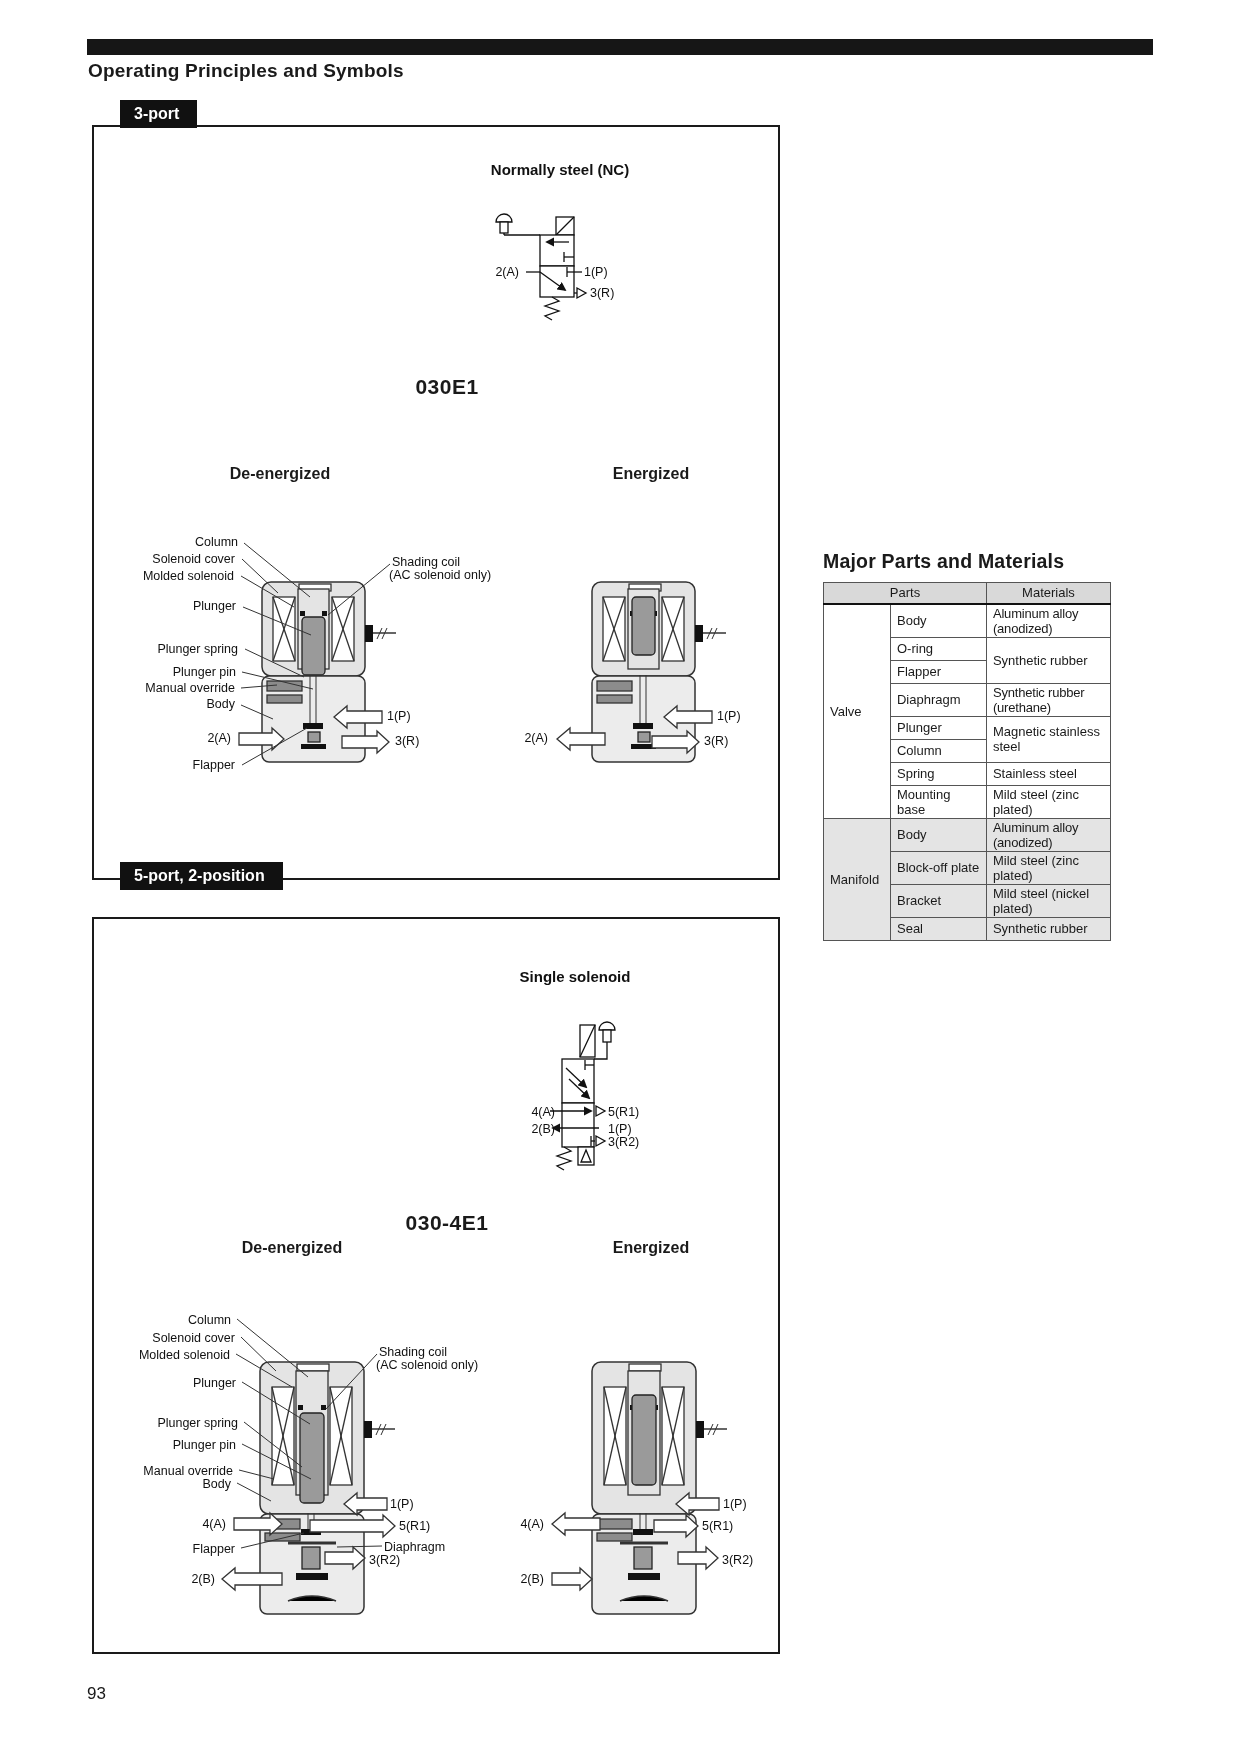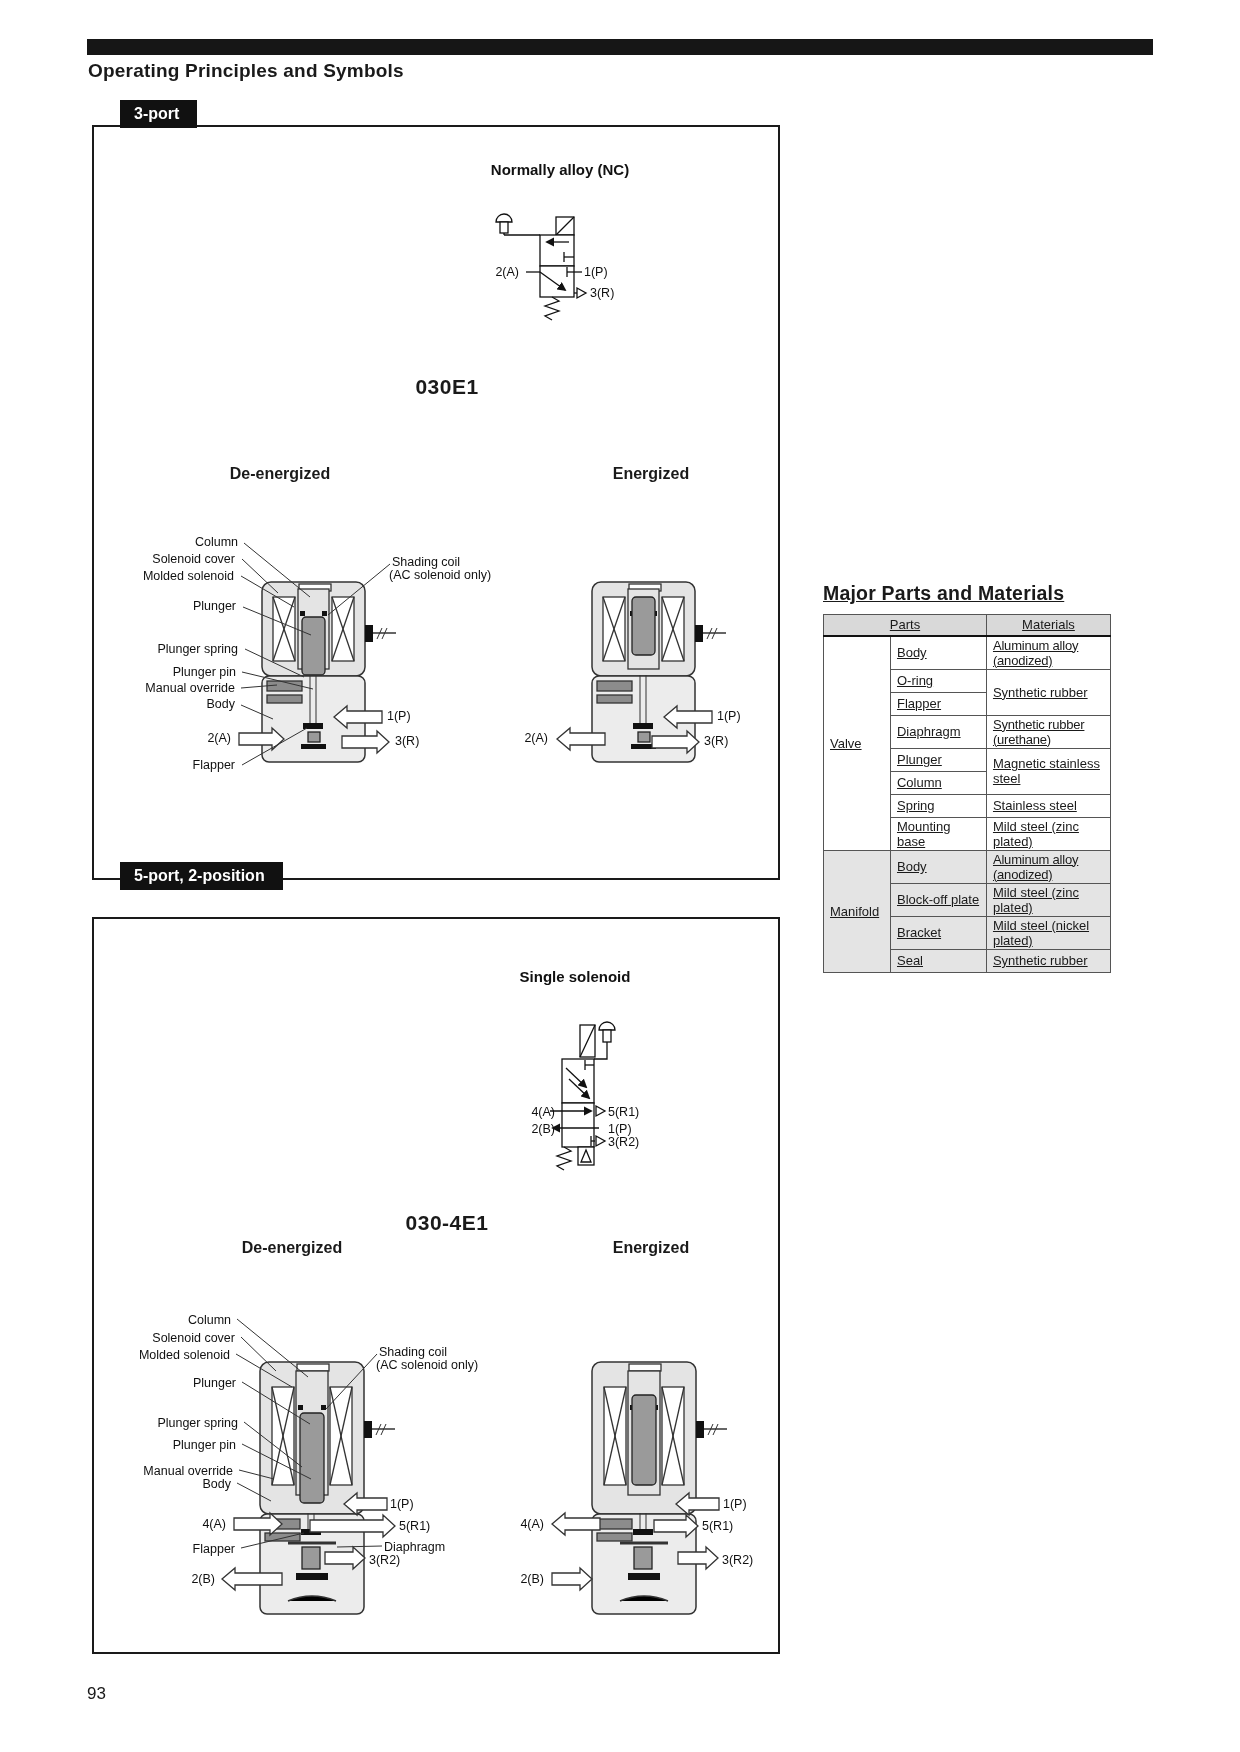--- a/index.html
+++ b/index.html
@@ -16,21 +16,21 @@
   .lbl { position:absolute; font-size:12.5px; line-height:1.12; white-space:nowrap; color:#111;text-align:right; }
   .ctr { text-align:center; }
   .rt  { text-align:right; }
   .b   { font-weight:bold; }
   .state { position:absolute; width:200px; text-align:center; font-size:16px; font-weight:bold; }
   .model { position:absolute; width:200px; text-align:center; font-size:21px; font-weight:bold; letter-spacing:.5px; }
   .symttl { position:absolute; text-align:center; font-size:15px; font-weight:bold; }
   .gfx { position:absolute; left:0; top:0; }
 
   
-  .mat-wrap { left:823px; top:582px; width:336px;text-decoration:underline; }
+  .mat-wrap { left:823px; top:550px; width:336px; }
   .mat-title { font-size:19.5px; font-weight:bold; margin-bottom:9px; letter-spacing:.2px; }
   table.mat { border-collapse:collapse; width:288px; border:1.5px solid #333; }
   table.mat th, table.mat td { border:1px solid #555; font-size:13px; padding:1px 6px; height:23px; vertical-align:middle; }
   table.mat thead th { background:#d9d9d9; font-weight:normal; text-align:center; border-bottom:2px solid #111; height:21px; }
   td.grp { text-align:left; padding-left:8px; background:#fff; }
   tr.mani td { background:#e4e4e4; }
   td.sm { font-size:10.5px; letter-spacing:-.2px; }
   .remark { margin-top:6px; width:334px; font-size:12.5px; line-height:1.28; text-align:justify; padding-left:54px; text-indent:-54px; }
   .pageno { left:87px; top:1684px; font-size:17px; }
 </style>
@@ -138,21 +138,21 @@
       <line x1="149" y1="480" x2="217" y2="508"></line>
       <line x1="151" y1="522" x2="210" y2="550"></line>
       <line x1="148" y1="545" x2="219" y2="562"></line>
       <line x1="147" y1="561" x2="183" y2="558"></line>
       <line x1="147" y1="578" x2="179" y2="592"></line>
       <line x1="148" y1="638" x2="213" y2="601"></line>
       <line x1="296" y1="437" x2="234" y2="488"></line>
     </g>
   </svg>
 
-  <div class="lbl ctr b symttl" style="left:346px; top:35px; width:240px;">Normally alloy (NC)</div>
+  <div class="lbl ctr b symttl" style="left:346px; top:35px; width:240px;">Normally steel (NC)</div>
 
   <div class="lbl rt" style="right:259px; top:138px;">2(A)</div>
   <div class="lbl" style="left:490px; top:138px;">1(P)</div>
   <div class="lbl" style="left:496px; top:159px;">3(R)</div>
 
   <div class="model" style="left:253px; top:248px;">030E1</div>
   <div class="state" style="left:86px; top:338px;">De-energized</div>
   <div class="state" style="left:457px; top:338px;">Energized</div>
 
   <div class="lbl rt" style="right:540px; top:408px;">Column</div>

